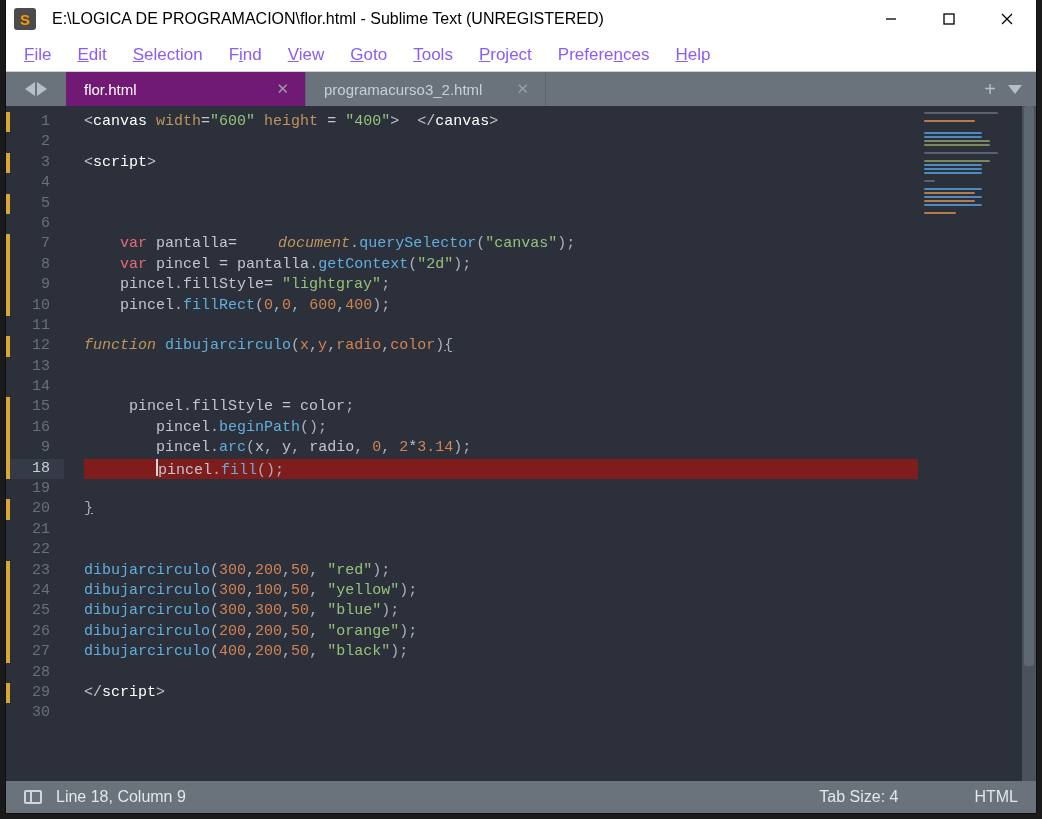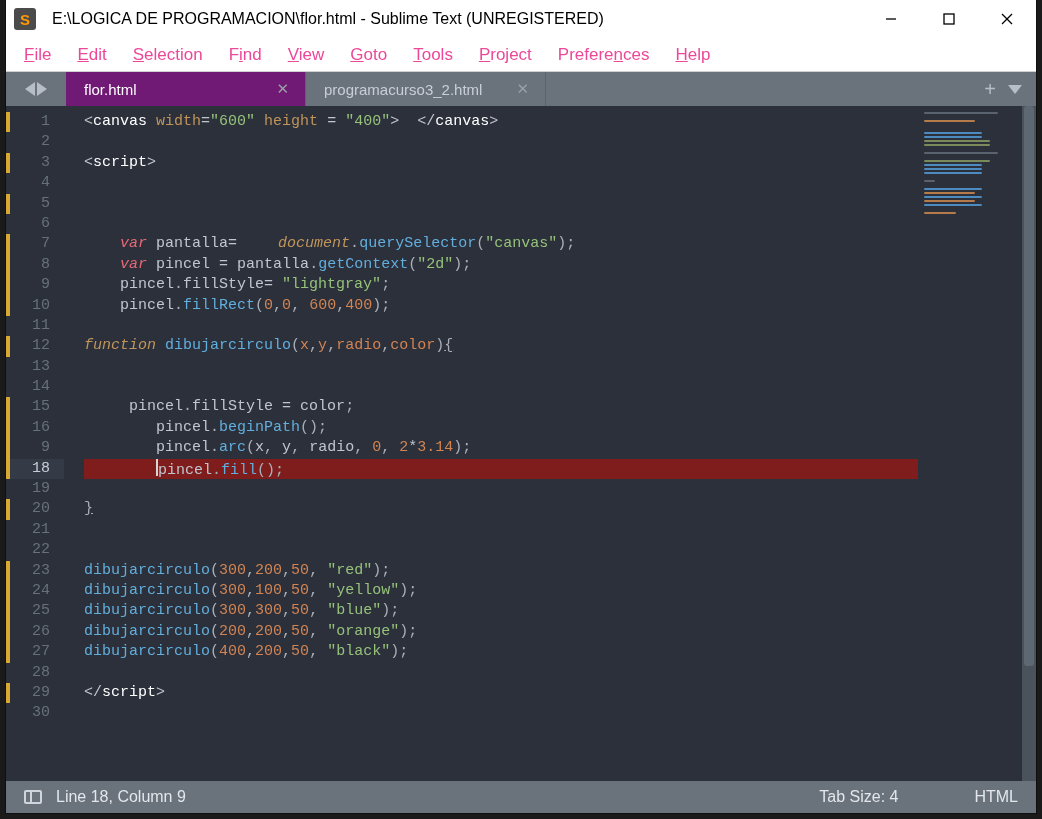--- a/index.html
+++ b/index.html
@@ -48,21 +48,21 @@
   }
   .win-btn svg { stroke:#000; stroke-width:1.3; fill:none; }
   
   .menubar {
     height: 34px;
     background:#ffffff;
     display:flex; align-items:center;
     padding: 0 6px;
     gap: 2px;
     font-size: 17px;
-    color:#ec4899;
+    color:#8b5cf6;
     border-bottom:1px solid #d0d0d0;
   }
   .menu-item { padding: 4px 12px; cursor:pointer; }
   .mnemonic { text-decoration: underline; }
   
   .tabbar {
     height: 34px;
     background:#6a727b;
     display:flex;
     align-items:stretch;
@@ -120,21 +120,21 @@
   .codeline{height:20.4px;line-height:20.4px;}
   .codeline.current{background:#7f1d1d;}
   .cursor{display:inline-block;width:0;border-left:2px solid #d6d6d6;height:17px;vertical-align:-2px;}
   
   .tag-angle{color:#c0c5ce;}
   .tag{color:#ffffff;}
   .attr{color:#c0945b;}
   .op{color:#c0c5ce;}
   .str{color:#96c27a;}
   .kw{color:#c0945b;font-style:italic;}
-  .kw2{color:#e86976;font-style:italic;}
+  .kw2{color:#e86976;}
   .func{color:#62aedd;}
   .obj{color:#c0945b;font-style:italic;margin-left:32px;}
   .num{color:#d28453;}
   .punct{color:#a9afb8;}
   .param{color:#d28453;}
   .ident{color:#c0c5ce;}
   .brace-hl{ text-decoration: underline; }
   
   .minimap{
     width:118px; background:#2b303b; position:relative; padding:6px 6px 0 6px;

